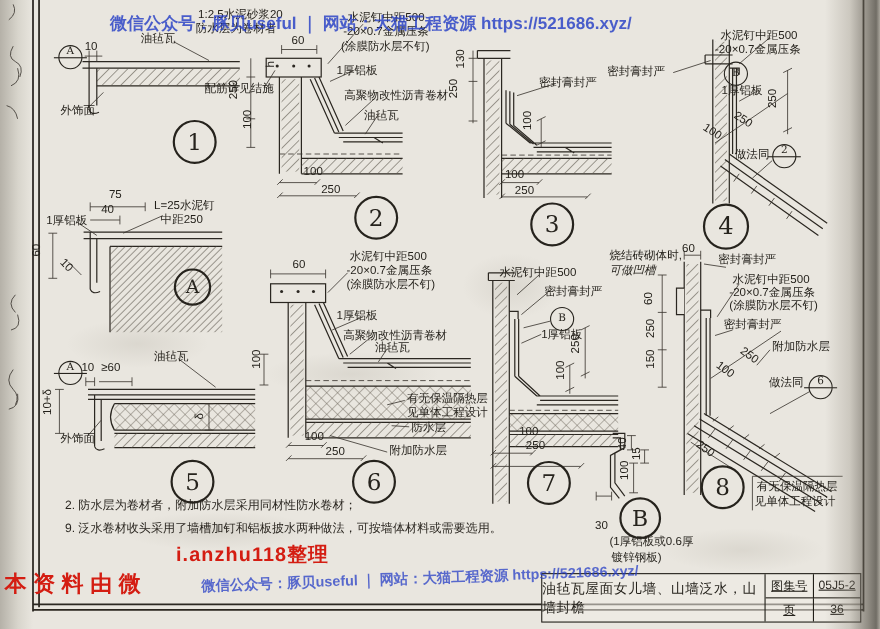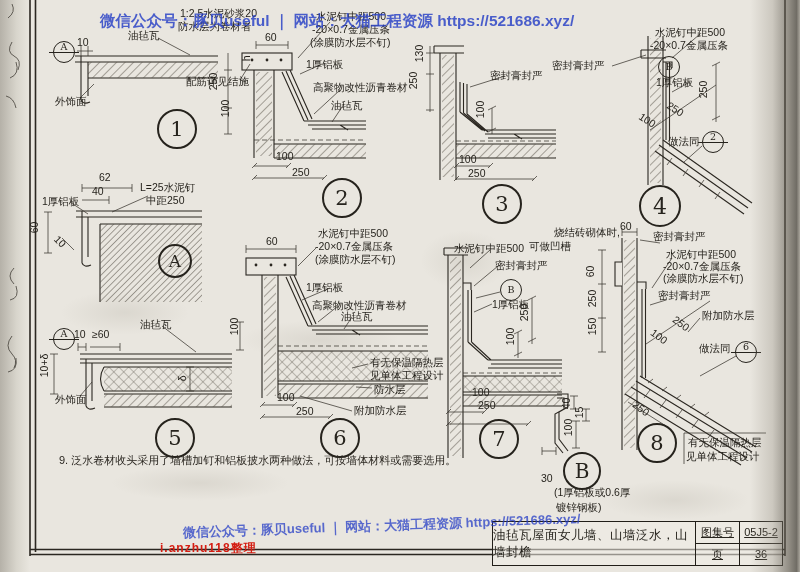--- a/index.html
+++ b/index.html
@@ -31,21 +31,21 @@
   .t-title{flex:1;display:flex;align-items:center;justify-content:center;font-size:12.5px;letter-spacing:.5px;}
   .t-grid{width:86px;border-left:1.5px solid #211e18;display:grid;grid-template-columns:43px 1fr;grid-template-rows:1fr 1fr;text-decoration:underline;}
   .t-cell{display:flex;align-items:center;justify-content:center;font-size:11px;box-sizing:border-box;}
   .t-cell.bb{border-bottom:1.2px solid #211e18;}
   .t-cell.bl{border-left:1.2px solid #211e18;}
   .wm{position:absolute;white-space:nowrap;font-weight:bold;}
   .wm-top{left:100px;top:11px;font-size:15.5px;color:rgba(38,62,198,.82);}
   .wm-bot{left:183px;top:524px;font-size:13px;color:rgba(38,62,198,.75);transform:rotate(-2deg);transform-origin:left center;}
   .stamp{position:absolute;color:#d41d12;font-weight:bold;white-space:nowrap;}
   .stamp1{left:4px;top:517px;font-size:20px;letter-spacing:6px;}
-  .stamp2{left:160px;top:540px;font-size:12px;letter-spacing:1px;}
+  .stamp2{left:160px;top:492px;font-size:18px;letter-spacing:1px;}
   .curl{position:absolute;right:0;top:0;width:50px;height:572px;pointer-events:none;
         background:linear-gradient(to right,rgba(233,230,223,0),rgba(150,144,132,.35) 45%,rgba(92,87,77,.62) 78%,rgba(66,62,54,.72) 93%,rgba(118,113,102,.55));}
   .smudge{position:absolute;pointer-events:none;border-radius:50%;
         background:radial-gradient(rgba(122,115,99,.13),rgba(122,115,99,0) 70%);}
 </style>
 </head>
 <body>
 
 <div class="page">
 
@@ -201,21 +201,21 @@
       <span class="ann" style="left: 459px; top: 154px;">100</span>
       <span class="ann" style="left: 468px; top: 168px;">250</span>
       <span class="ann" style="left: 552px; top: 60px;">密封膏封严</span>
       <span class="ann" style="left: 655px; top: 27px;">水泥钉中距500</span>
       <span class="ann" style="left: 650px; top: 40px;">-20×0.7金属压条</span>
       <span class="ann" style="left: 656px; top: 77px;">1厚铝板</span>
       <span class="ann" style="left: 640px; top: 110px; transform: rotate(33deg);">100</span>
       <span class="ann" style="left: 668px; top: 99px; transform: rotate(33deg);">250</span>
       <span class="ann" style="left: 703px; top: 93px; transform: rotate(-90deg);">250</span>
       <span class="ann" style="left: 668px; top: 136px;">做法同</span>
-      <span class="ann" style="left: 99px; top: 172px;">62</span>
+      <span class="ann" style="left: 99px; top: 172px;">75</span>
       <span class="ann" style="left: 92px; top: 186px;">40</span>
       <span class="ann" style="left: 42px; top: 196px;">1厚铝板</span>
       <span class="ann" style="left: 140px; top: 182px;">L=25水泥钉</span>
       <span class="ann" style="left: 146px; top: 195px;">中距250</span>
       <span class="ann" style="left: 34px; top: 228px; transform: rotate(-90deg);">60</span>
       <span class="ann" style="left: 56px; top: 232px; transform: rotate(45deg);">10</span>
       <span class="ann" style="left: 74px; top: 329px;">10</span>
       <span class="ann" style="left: 92px; top: 329px;">≥60</span>
       <span class="ann" style="left: 140px; top: 319px;">油毡瓦</span>
       <span class="ann" style="left: 44px; top: 372px; transform: rotate(-90deg);">10+δ</span>
@@ -236,21 +236,21 @@
       <span class="ann" style="left: 296px; top: 406px;">250</span>
       <span class="ann" style="left: 354px; top: 405px;">附加防水层</span>
       <span class="ann" style="left: 454px; top: 243px;">水泥钉中距500</span>
       <span class="ann" style="left: 495px; top: 260px;">密封膏封严</span>
       <span class="ann" style="left: 492px; top: 299px;">1厚铝板</span>
       <span class="ann" style="left: 524px; top: 316px; transform: rotate(-90deg);">250</span>
       <span class="ann" style="left: 510px; top: 340px; transform: rotate(-90deg);">100</span>
       <span class="ann" style="left: 472px; top: 387px;">100</span>
       <span class="ann" style="left: 478px; top: 400px;">250</span>
       <span class="ann" style="left: 554px; top: 227px;">烧结砖砌体时,</span>
-      <span class="ann" style="left: 529px; top: 241px;">可做凹槽</span>
+      <span class="ann" style="left: 554px; top: 241px; font-style: italic;">可做凹槽</span>
       <span class="ann" style="left: 653px; top: 231px;">密封膏封严</span>
       <span class="ann" style="left: 666px; top: 249px;">水泥钉中距500</span>
       <span class="ann" style="left: 663px; top: 261px;">-20×0.7金属压条</span>
       <span class="ann" style="left: 663px; top: 273px;">(涂膜防水层不钉)</span>
       <span class="ann" style="left: 658px; top: 290px;">密封膏封严</span>
       <span class="ann" style="left: 620px; top: 221px;">60</span>
       <span class="ann" style="left: 590px; top: 272px; transform: rotate(-90deg);">60</span>
       <span class="ann" style="left: 592px; top: 302px; transform: rotate(-90deg);">250</span>
       <span class="ann" style="left: 592px; top: 330px; transform: rotate(-90deg);">150</span>
       <span class="ann" style="left: 652px; top: 326px; transform: rotate(36deg);">100</span>
@@ -294,31 +294,33 @@
       </div>
       <div class="marker hasline" style="left: 702px; top: 131px; width: 20px; height: 20px;">
         <span class="ml">2</span>
       </div>
       <div class="marker hasline" style="left: 735px; top: 341px; width: 20px; height: 20px;">
         <span class="ml">6</span>
       </div>
     </div>
 
   <div class="notes">
+    <div class="note-line n1">2. 防水层为卷材者，附加防水层采用同材性防水卷材；</div>
     <div class="note-line n1">9. 泛水卷材收头采用了墙槽加钉和铝板披水两种做法，可按墙体材料或需要选用。</div>
   </div>
 
   <div class="tblock">
     <div class="t-title">油毡瓦屋面女儿墙、山墙泛水，山墙封檐</div>
     <div class="t-grid">
       <div class="t-cell bb">图集号</div>
       <div class="t-cell bb bl">05J5-2</div>
       <div class="t-cell">页</div>
       <div class="t-cell bl">36</div>
     </div>
   </div>
 
   <div class="wm wm-top">微信公众号：豚贝useful ｜ 网站：大猫工程资源 https://521686.xyz/</div>
   <div class="wm wm-bot">微信公众号：豚贝useful ｜ 网站：大猫工程资源 https://521686.xyz/</div>
+  <div class="stamp stamp1">本资料由微</div>
   <div class="stamp stamp2">i.anzhu118整理</div>
 
   <div class="curl"></div>
 </div>
 
 </body></html>

